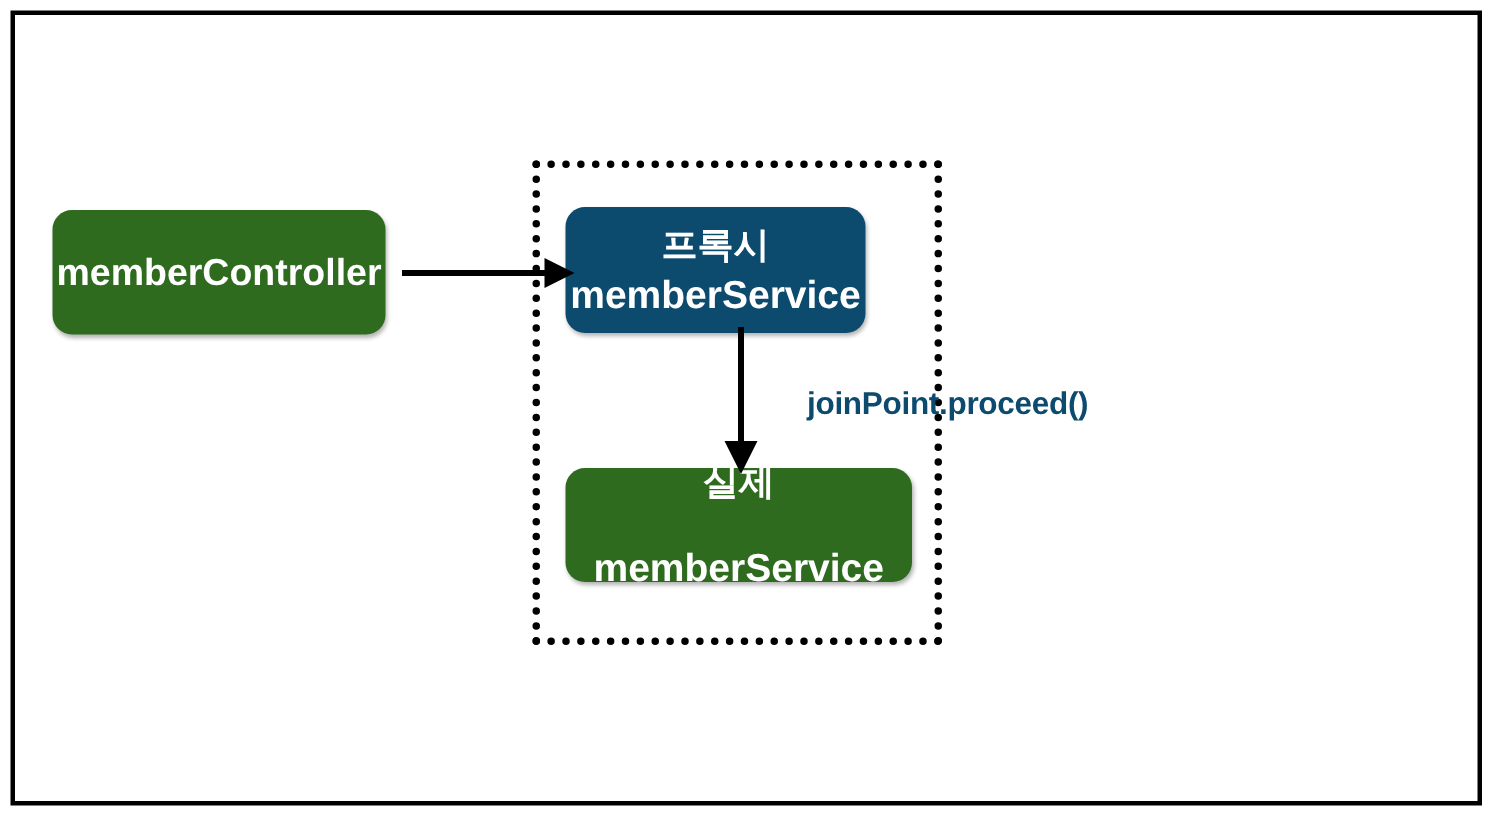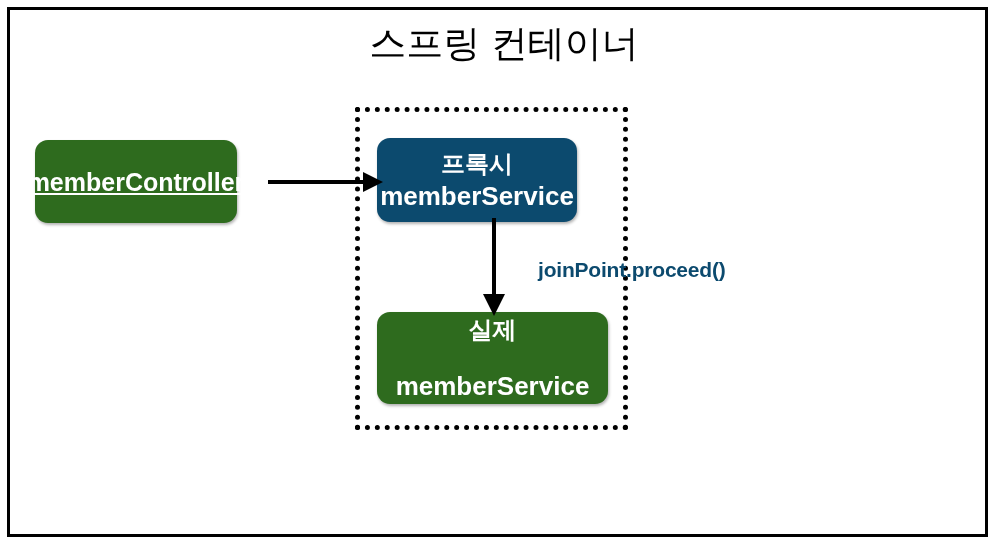--- a/index.html
+++ b/index.html
@@ -73,44 +73,43 @@
     box-shadow: 1px 2px 3px rgba(0,0,0,0.30);
   }
   .node .line {
     display: block;
     white-space: nowrap;
   }
 
   #node-member-controller {
     left: 35px;
     top: 140px;
-    width: 202px;
+    width: 222px;
     height: 83px;
     background: #2E6B1E;
     font-size: 25px;
-    text-decoration: underline;
   }
   #node-member-controller .line { line-height: 30px; }
 
   #node-proxy-member-service {
     left: 377px;
     top: 138px;
     width: 200px;
     height: 84px;
     background: #0c4a6e;
     font-size: 25px;
   }
   #node-proxy-member-service .line-top { line-height: 32px; font-size: 24px; }
   #node-proxy-member-service .line-bottom { line-height: 32px; font-size: 26px; }
 
   #node-real-member-service {
     left: 377px;
     top: 312px;
     width: 231px;
-    height: 92px;
+    height: 76px;
     background: #2E6B1E;
     font-size: 25px;
     gap: 24px;
   }
   #node-real-member-service .line-top { line-height: 32px; font-size: 24px; }
   #node-real-member-service .line-bottom { line-height: 32px; font-size: 26px; }
 
   
   .arrow-svg {
     position: absolute;
@@ -131,21 +130,20 @@
     letter-spacing: -0.2px;
   }
 </style>
 </head>
 <body>
 
 <div id="canvas">
 
   <div id="outer-frame"></div>
 
-  <div id="diagram-title">스프링 컨테이너</div>
 
   <div id="proxy-container"></div>
 
   <div class="node" id="node-member-controller">
     <span class="line">memberController</span>
   </div>
 
   <div class="node" id="node-proxy-member-service">
     <span class="line line-top">프록시</span>
     <span class="line line-bottom">memberService</span>

